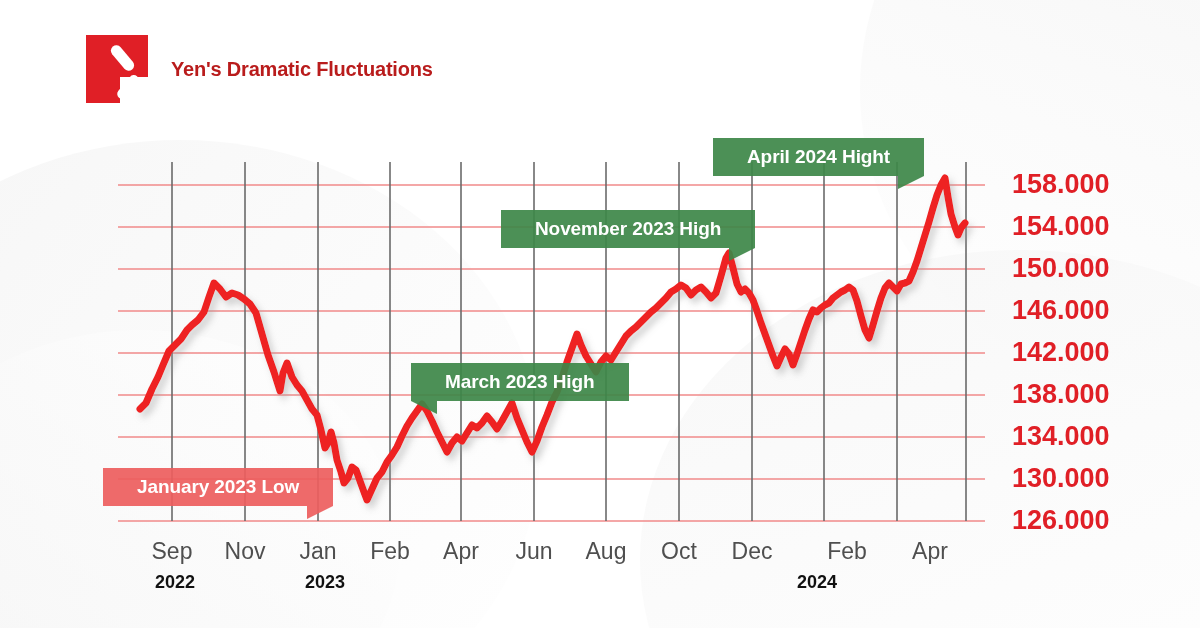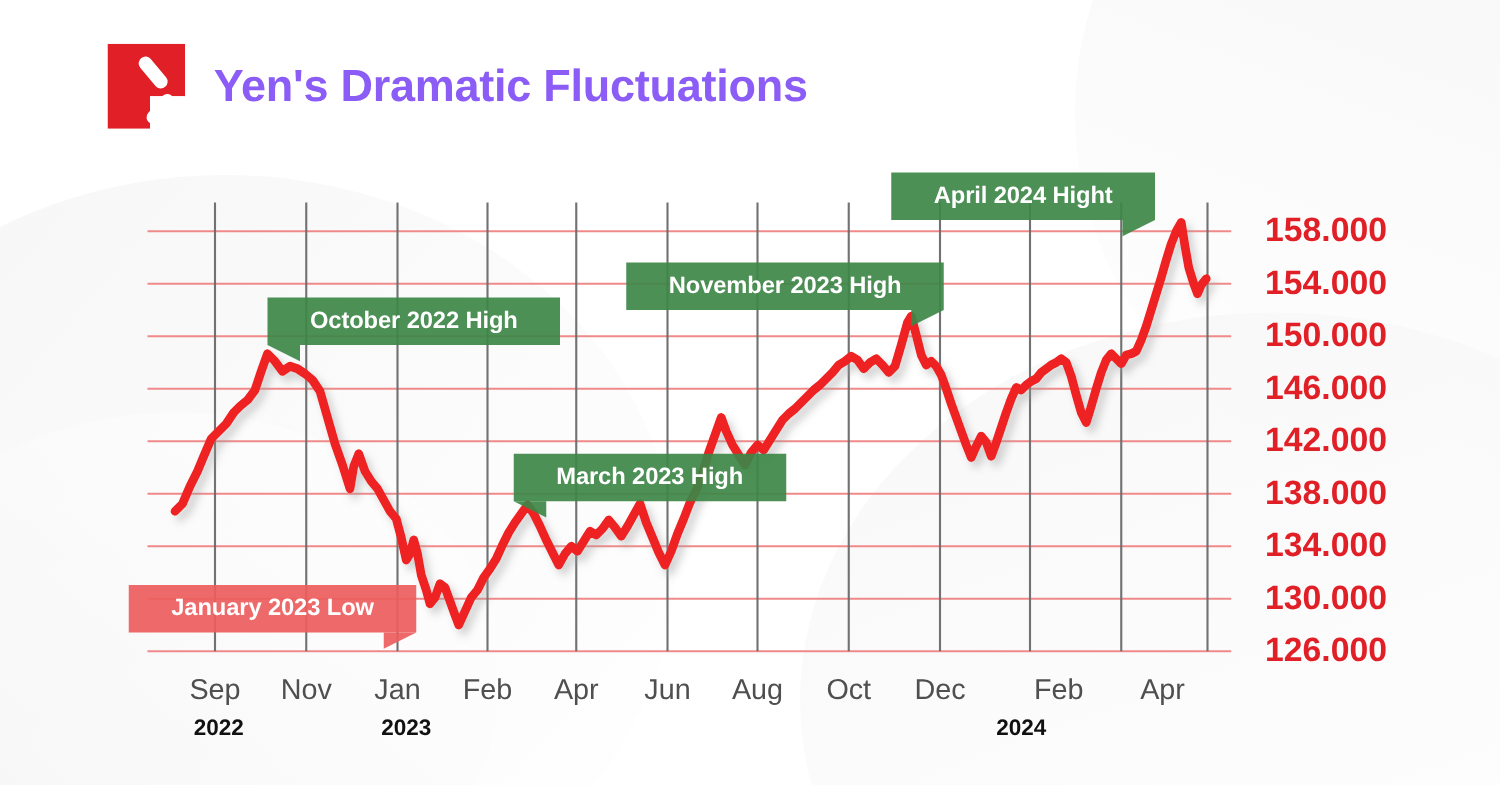--- a/index.html
+++ b/index.html
@@ -49,23 +49,23 @@
 
   
   .header {
     position: absolute;
     left: 86px; top: 35px;
     display: flex; align-items: center; gap: 23px;
   }
   .logo { position: relative; width: 62px; height: 68px; }
   .logo svg { display: block; }
   .title {
-    font-size: 36px;
-    font-weight: bold;
-    color: #8b5cf6;
+    font-size: 20px;
+    font-weight: bold;
+    color: #b91c1c;
     letter-spacing: -0.2px;
     white-space: nowrap;
   }
 
   
   .plot {
     position: absolute;
     left: 0; top: 0;
     width: 1200px; height: 628px;
   }
@@ -248,24 +248,20 @@
     <div class="x-label" style="left:679px;">Oct</div>
     <div class="x-label" style="left:752px;">Dec</div>
     <div class="x-label" style="left:847px;">Feb</div>
     <div class="x-label" style="left:930px;">Apr</div>
 
     <div class="year-label" style="left:175px;">2022</div>
     <div class="year-label" style="left:325px;">2023</div>
     <div class="year-label" style="left:817px;">2024</div>
   </div>
 
-  <div class="callout high" style="left:214px; top:238px;">
-    <span class="tail left"></span>
-    <span>October 2022 High</span>
-  </div>
 
   <div class="callout low" style="left:103px; top:468px;">
     <span class="tail right-down"></span>
     <span>January 2023 Low</span>
   </div>
 
   <div class="callout high" style="left:411px; top:363px;">
     <span class="tail left"></span>
     <span>March 2023 High</span>
   </div>

